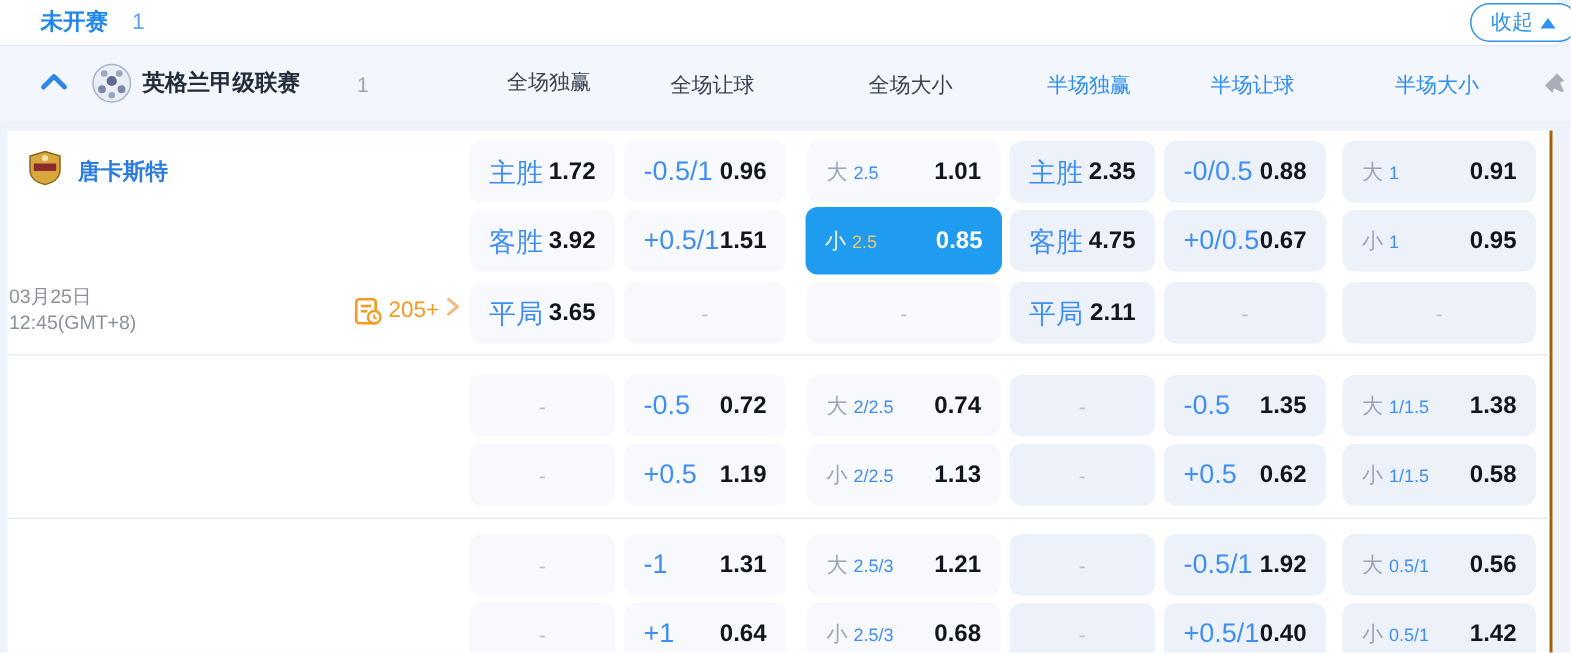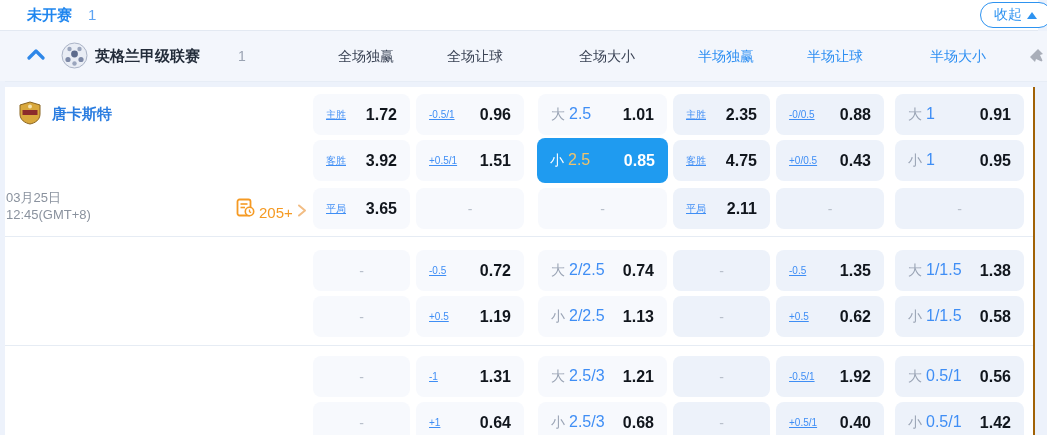--- a/index.html
+++ b/index.html
@@ -30,34 +30,34 @@
   
   .body{position:absolute;left:0;top:87px;width:1033px;height:354px;background:#ffffff;border-right:2px solid #a16207;}
   .left-strip{position:absolute;left:0;top:81px;width:5px;height:354px;background:#edf2fb;}
   .divider{position:absolute;left:0;width:1033px;height:1px;background:#e6ecf4;}
   .team-row{position:absolute;left:0;height:41px;display:flex;align-items:center;}
   .badge{margin-left:19px;margin-right:11px;}
   .team-name{font-size:15px;font-weight:bold;}
   .team-name.home{color:#2b7de0;}
   .team-name.away{color:#252e3c;}
   .date-block{position:absolute;left:6px;top:102px;width:114px;text-align:left;font-size:13px;color:#8a929e;line-height:17px;}
-  .markets{position:absolute;left:236px;top:111px;display:flex;align-items:flex-end;gap:4px;cursor:pointer;}
+  .markets{position:absolute;left:236px;top:111px;display:flex;align-items:flex-start;gap:4px;cursor:pointer;}
   .markets-count{color:#f59a23;font-size:15px;}
   
   .cell{
     position:absolute;height:41px;border-radius:8px;box-sizing:border-box;
     display:flex;align-items:center;justify-content:space-between;
     padding:0 13px;background:#f7f9fd;cursor:pointer;
   }
   .cell.half{background:#edf2fa;}
-  .cell .lbl{color:#3f8ef5;font-size:10px;white-space:nowrap;text-decoration:underline;}
+  .cell .lbl{color:#3f8ef5;font-size:18px;white-space:nowrap;}
   .cell .val{color:#11161d;font-weight:bold;font-size:16px;}
   .cell .ouwrap{display:flex;align-items:baseline;gap:4px;white-space:nowrap;}
   .cell .prefix{color:#9aa4b5;font-size:14px;}
-  .cell .line{color:#3f8ef5;font-size:16px;}
+  .cell .line{color:#3f8ef5;font-size:12px;}
   .cell.dash{justify-content:center;color:#b9c0cb;font-size:14px;cursor:default;}
   .cell.selected{background:#1f9bf0;}
   .cell.selected .prefix{color:#ffffff;}
   .cell.selected .line{color:#eec36d;}
   .cell.selected .val{color:#ffffff;}
 </style>
 </head>
 <body>
 
 <div class="screen">
@@ -84,21 +84,21 @@
         <circle cx="7" cy="17.5" r="2.6" fill="#7c88a6"></circle>
         <circle cx="20" cy="17.5" r="2.6" fill="#7c88a6"></circle>
         <circle cx="8.5" cy="7" r="2.2" fill="#9aa5bd"></circle>
         <circle cx="18.5" cy="7" r="2.2" fill="#9aa5bd"></circle>
         <circle cx="13.5" cy="21.5" r="2.2" fill="#9aa5bd"></circle>
       </svg>
     </span>
     <span class="league-name">英格兰甲级联赛</span>
     <span class="league-count">1</span>
     <div>
-        <span class="col-label" style="left: 366px;">全场独赢</span>
+        <span class="col-label" style="left: 366px; font-family: Liberation Serif, serif;">全场独赢</span>
         <span class="col-label" style="left: 475px;">全场让球</span>
         <span class="col-label" style="left: 607px;">全场大小</span>
         <span class="col-label half" style="left: 726px;">半场独赢</span>
         <span class="col-label half" style="left: 835px;">半场让球</span>
         <span class="col-label half" style="left: 958px;">半场大小</span>
       </div>
     <span class="pin-icon">
       <svg width="15" height="15" viewBox="0 0 15 15">
         <path d="M9 1 L14 6 L11 7 L13.5 12.5 L12.5 13.5 L7 11 L6 14 L1 9 Z" fill="#a9aeb9"></path>
       </svg>
@@ -182,21 +182,21 @@
             <span class="line">2.5</span>
           </span>
           <span class="val">0.85</span>
         </div>
         <div class="cell half" style="top: 53px; left: 673px; width: 97px; height: 41px;">
           <span class="lbl">客胜</span>
           <span class="val">4.75</span>
         </div>
         <div class="cell half" style="top: 53px; left: 776px; width: 108px; height: 41px;">
           <span class="lbl">+0/0.5</span>
-          <span class="val">0.43</span>
+          <span class="val">0.67</span>
         </div>
         <div class="cell half" style="top: 53px; left: 895px; width: 129px; height: 41px;">
           <span class="ouwrap">
             <span class="prefix">小</span>
             <span class="line">1</span>
           </span>
           <span class="val">0.95</span>
         </div>
         <div class="cell" style="top: 101px; left: 313px; width: 97px; height: 41px;">
           <span class="lbl">平局</span>

